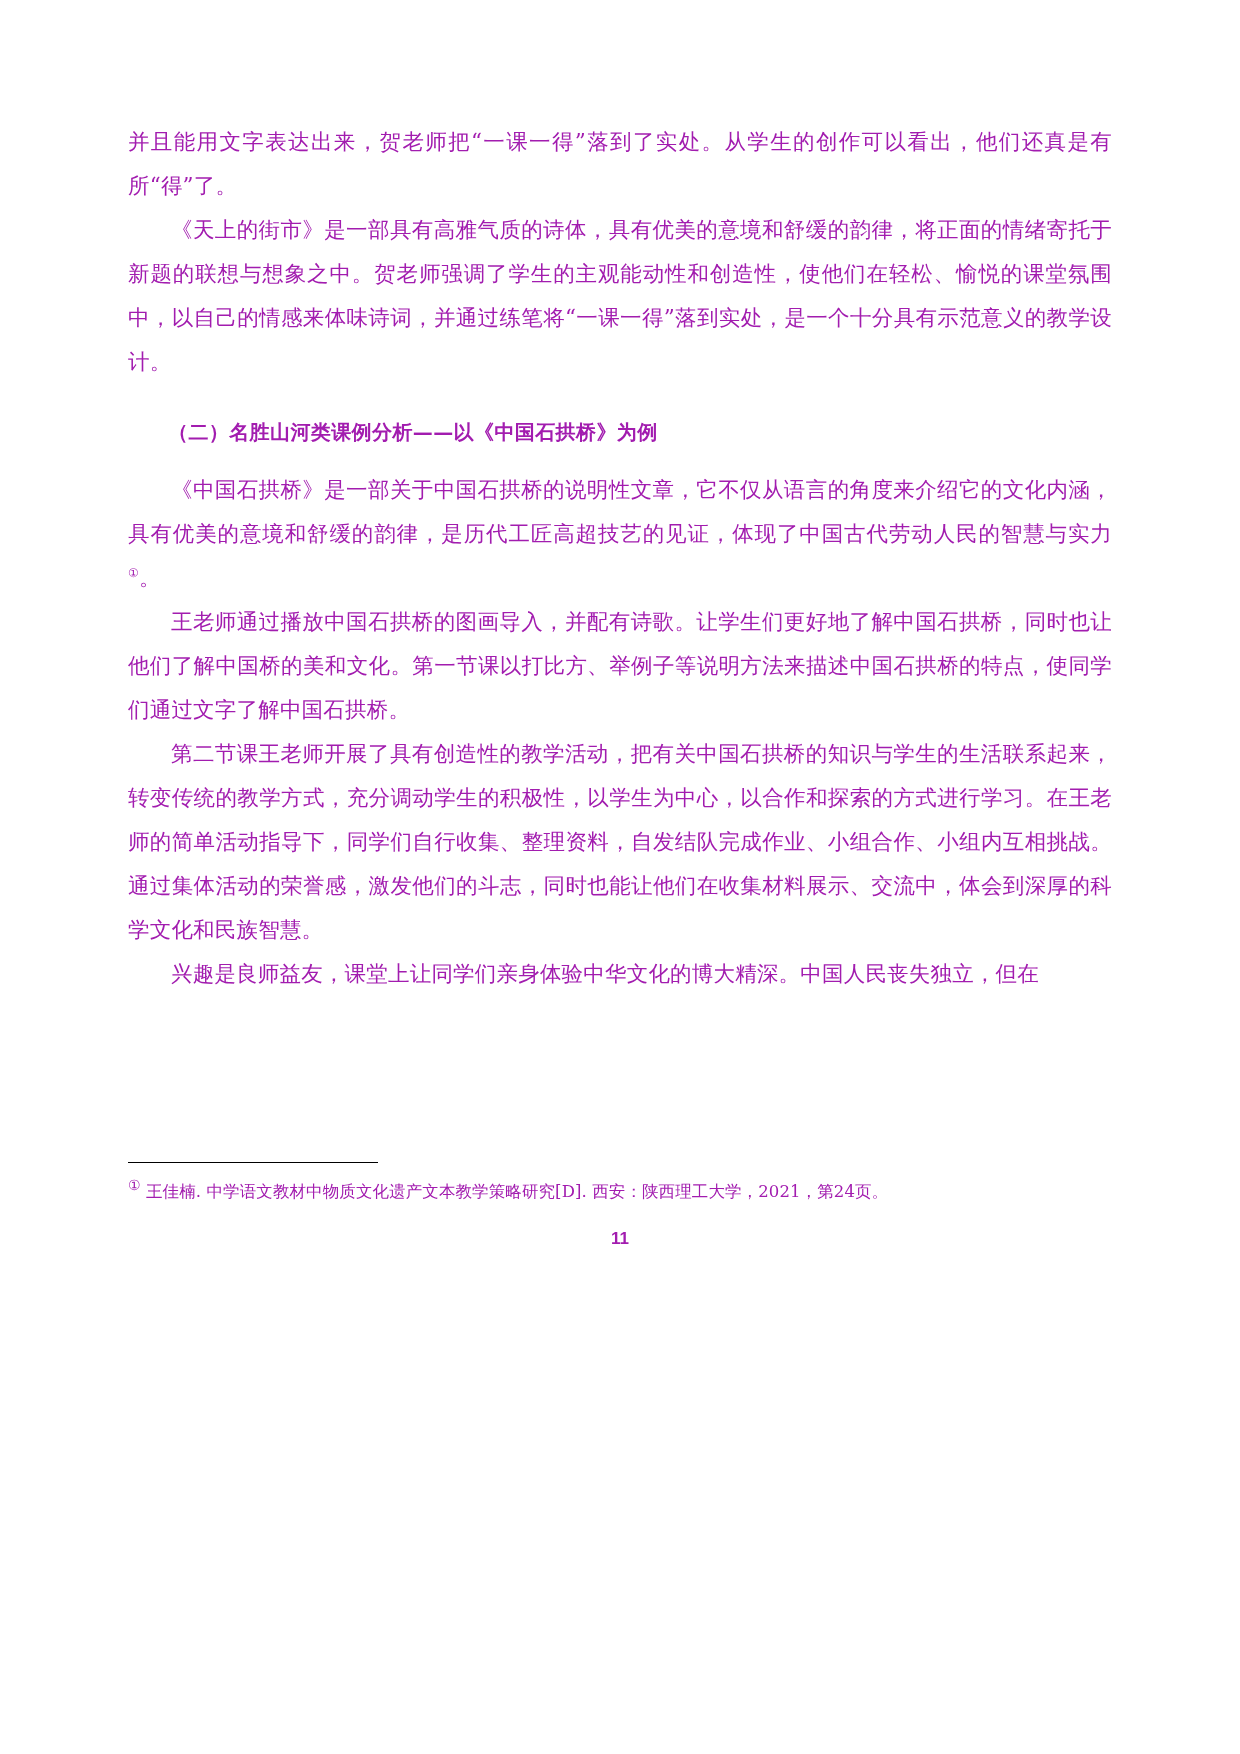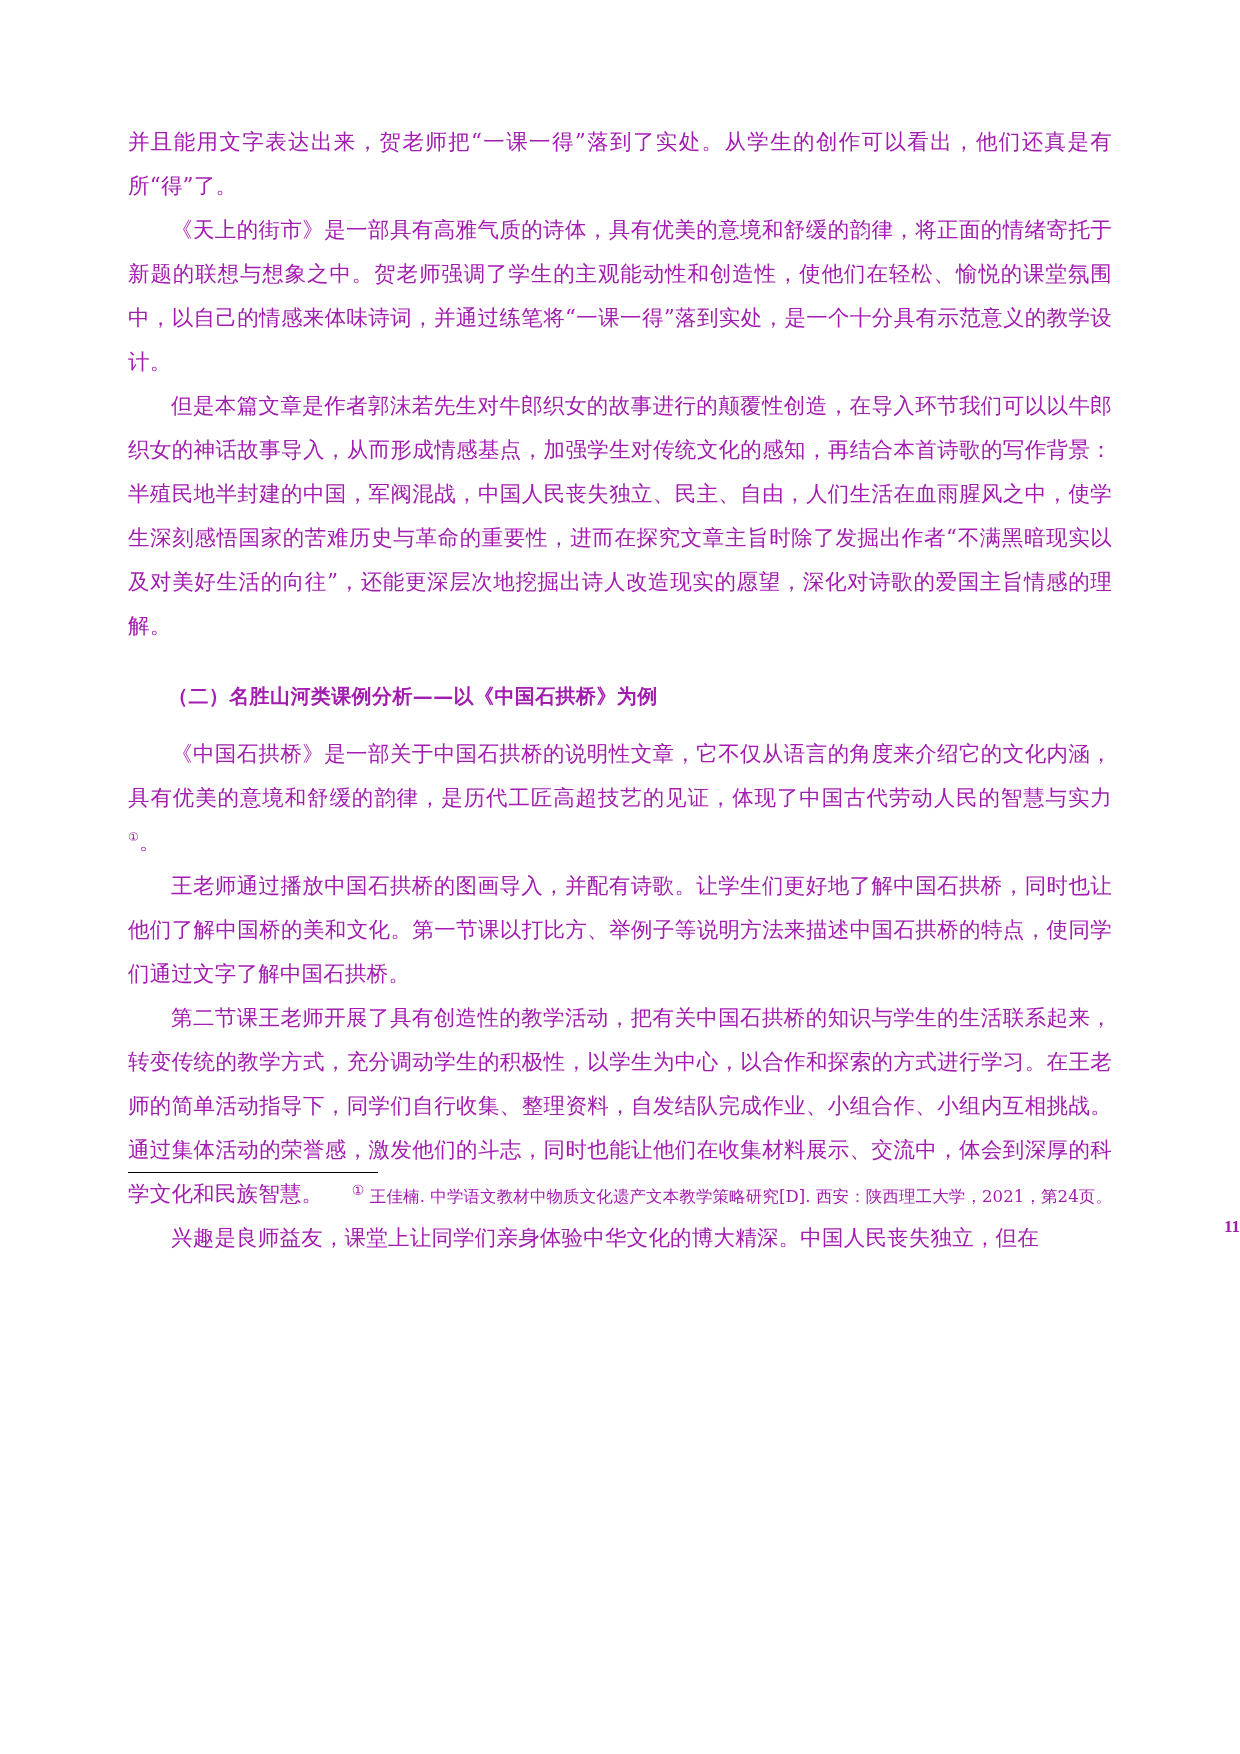--- a/index.html
+++ b/index.html
@@ -46,54 +46,52 @@
     bottom: 96px;
   }
   .footnote-rule {
     width: 250px;
     height: 0;
     border-top: 1.5px solid #000;
     margin-bottom: 8px;
   }
   .footnote-text {
     font-size: 16.5px;
-    line-height: 18px;
+    line-height: 28px;
     letter-spacing: 0.1px;
-    text-align: right;
   }
   .footnote-marker {
     font-size: 14px;
     vertical-align: super;
   }
   .page-number {
     position: absolute;
-    bottom: 64px;
+    bottom: 52px;
     left: 0;
     right: 0;
-    text-align: right;
+    text-align: center;
     font-size: 17px;
     font-weight: bold;
-    font-family: Liberation Serif, serif;
+    font-family: Liberation Sans, sans-serif;
   }
   sup.fn {
     font-size: 12px;
     vertical-align: super;
     line-height: 0;
   }
 </style>
 </head>
 <body>
 
 <div class="page">
 
   <div class="body-text">
 
     <p class="para no-indent">并且能用文字表达出来，贺老师把“一课一得”落到了实处。从学生的创作可以看出，他们还真是有所“得”了。</p>
     <p class="para">《天上的街市》是一部具有高雅气质的诗体，具有优美的意境和舒缓的韵律，将正面的情绪寄托于新题的联想与想象之中。贺老师强调了学生的主观能动性和创造性，使他们在轻松、愉悦的课堂氛围中，以自己的情感来体味诗词，并通过练笔将“一课一得”落到实处，是一个十分具有示范意义的教学设计。</p>
-    <p class="para">但是本篇文章是作者郭沫若先生对牛郎织女的故事进行的颠覆性创造，在导入环节我们可以以牛郎织女的神话故事导入，从而形成情感基点，加强学生对传统文化的感知，再结合本首诗歌的写作背景：半殖民地半封建的中国，军阀混战，中国人民丧失独立、民主、自由，人们生活在血雨腥风之中，使学生深刻感悟国家的苦难历史与革命的重要性，进而在探究文章主旨时除了发掘出作者“不满黑暗现实以及对美好生活的向往”，还能更深层次地挖掘出诗人改造现实的愿望，深化对诗歌的爱国主旨情感的理解。</p>
 
     <h2 class="heading">（二）名胜山河类课例分析——以《中国石拱桥》为例</h2>
 
 
     <p class="para"><span>《中国石拱桥》是一部关于中国石拱桥的说明性文章，它不仅从语言的角度来介绍它的文化内涵，具有优美的意境和舒缓的韵律，是历代工匠高超技艺的见证，体现了中国古代劳动人民的智慧与实力</span><sup class="fn">①</sup><span>。</span></p>
 
     <p class="para">王老师通过播放中国石拱桥的图画导入，并配有诗歌。让学生们更好地了解中国石拱桥，同时也让他们了解中国桥的美和文化。第一节课以打比方、举例子等说明方法来描述中国石拱桥的特点，使同学们通过文字了解中国石拱桥。</p>
     <p class="para">第二节课王老师开展了具有创造性的教学活动，把有关中国石拱桥的知识与学生的生活联系起来，转变传统的教学方式，充分调动学生的积极性，以学生为中心，以合作和探索的方式进行学习。在王老师的简单活动指导下，同学们自行收集、整理资料，自发结队完成作业、小组合作、小组内互相挑战。通过集体活动的荣誉感，激发他们的斗志，同时也能让他们在收集材料展示、交流中，体会到深厚的科学文化和民族智慧。</p>
     <p class="para">兴趣是良师益友，课堂上让同学们亲身体验中华文化的博大精深。中国人民丧失独立，但在</p>
 

